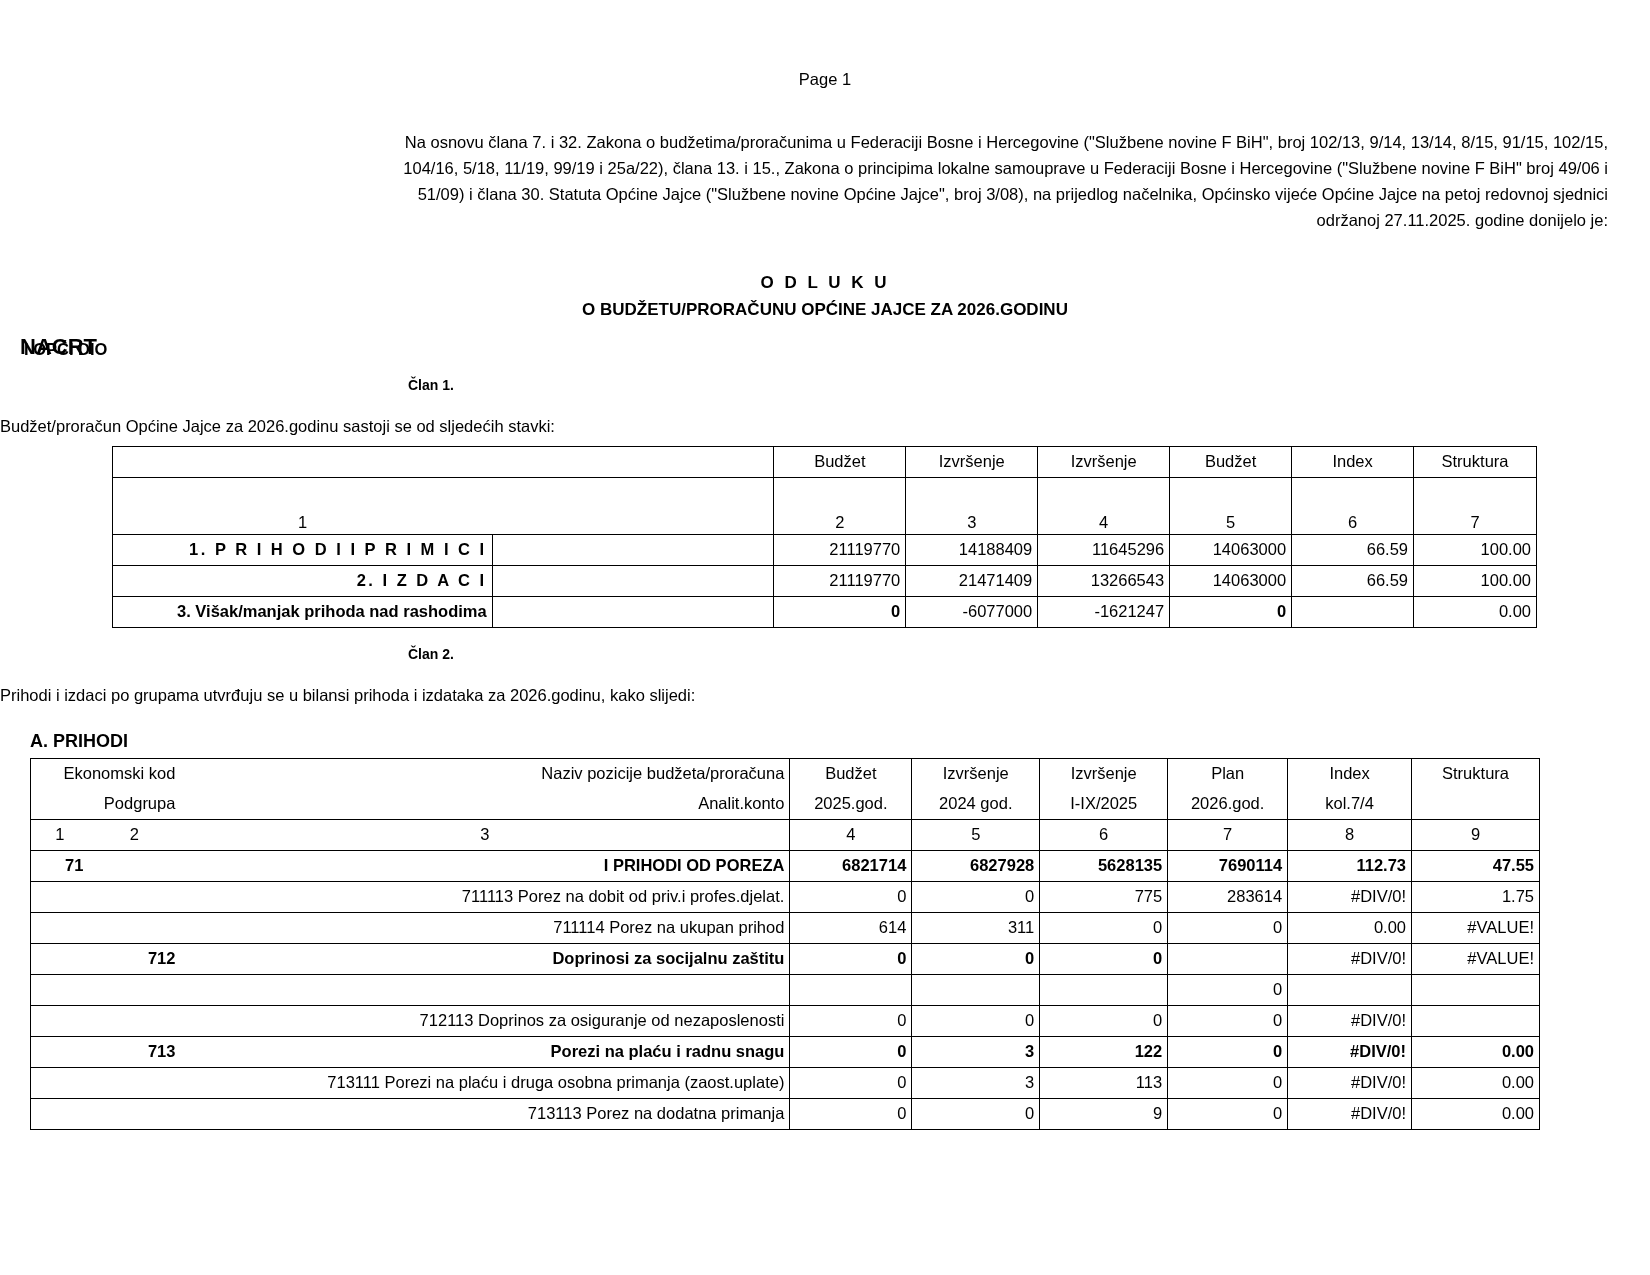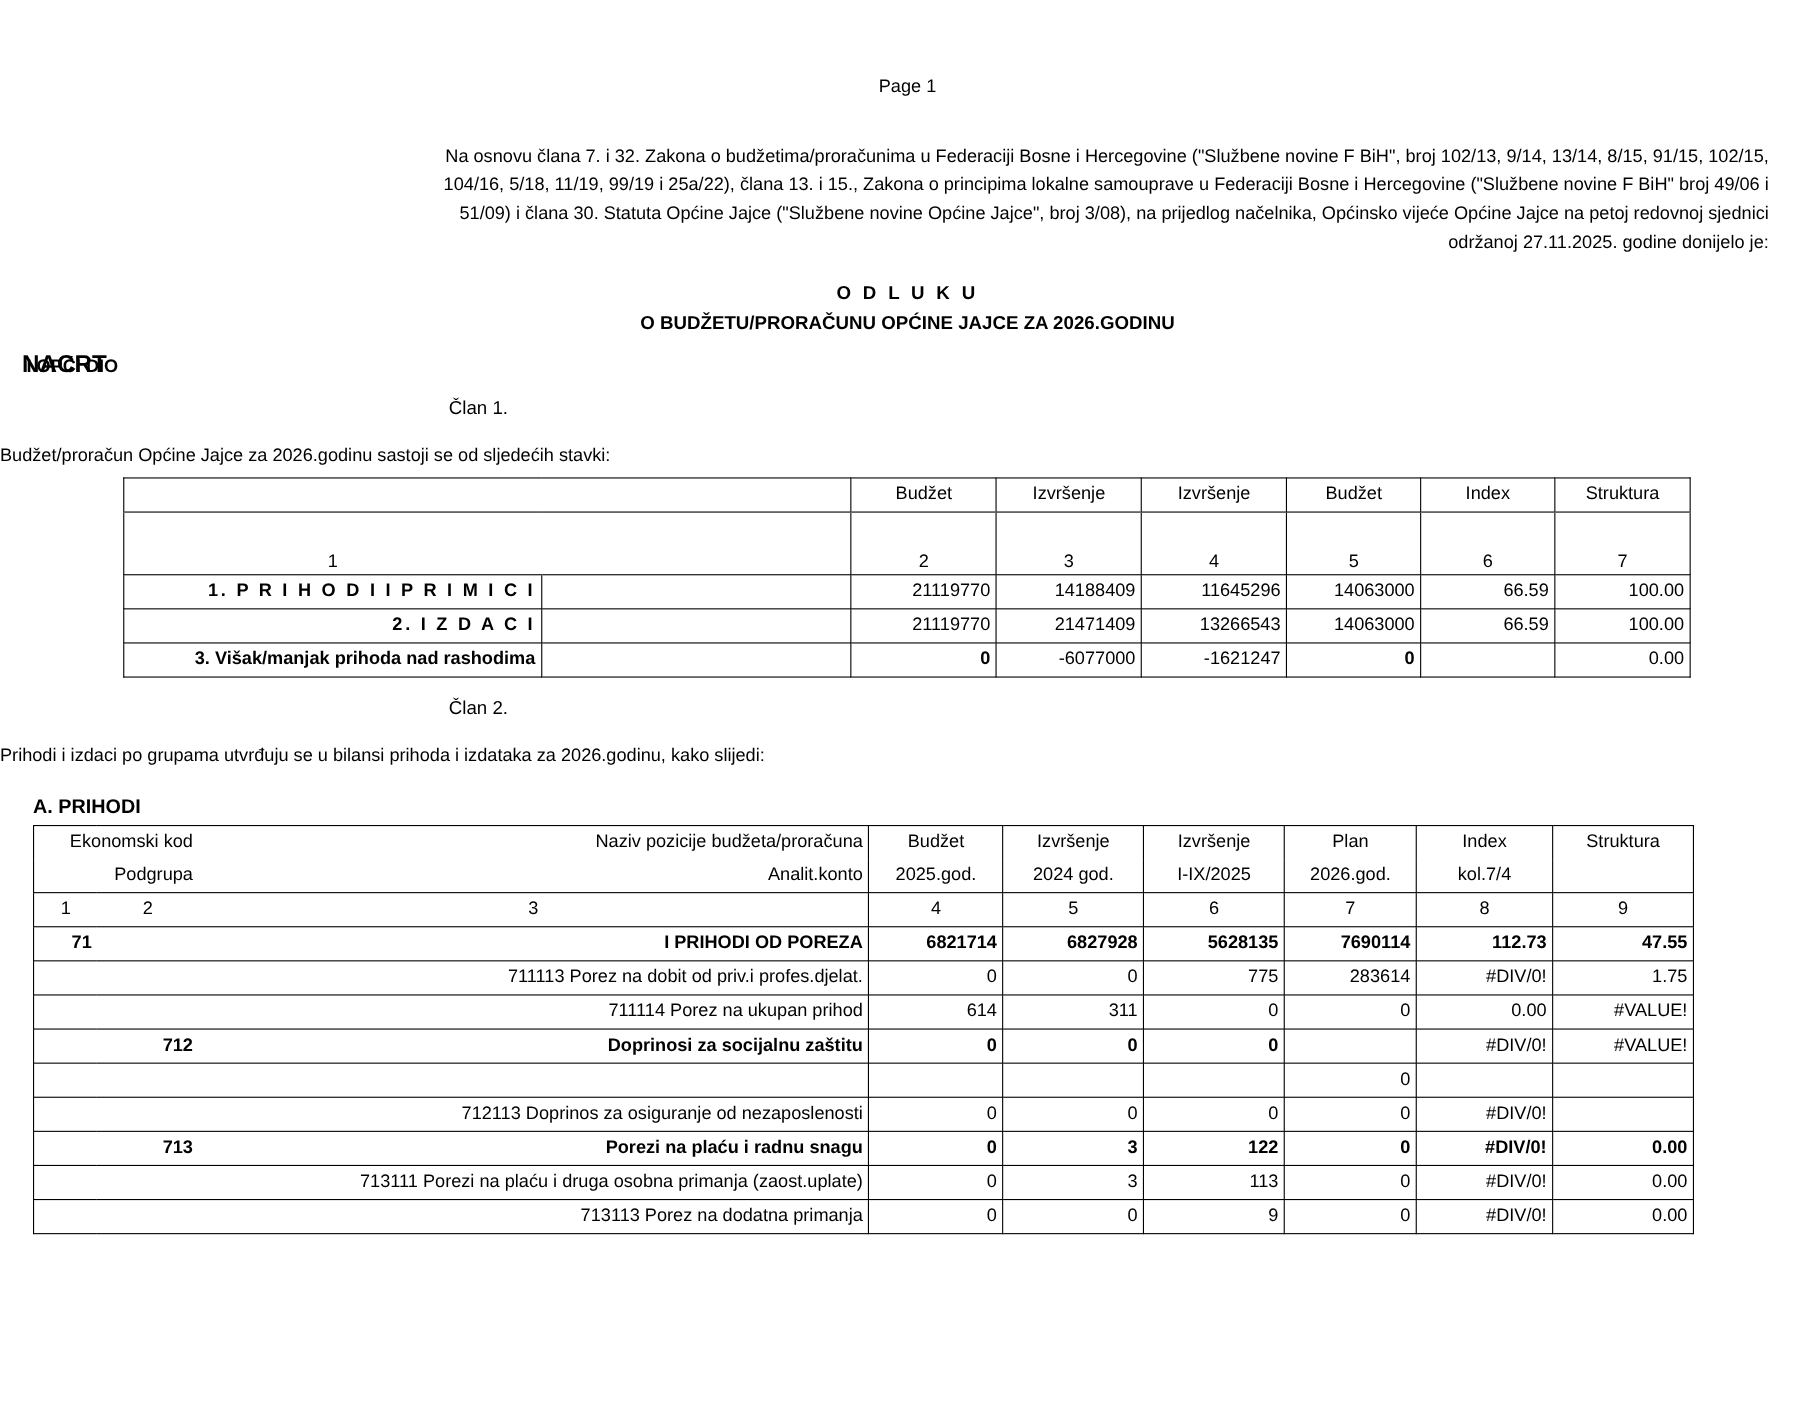--- a/index.html
+++ b/index.html
@@ -27,21 +27,21 @@
     margin-top: 70px;
   }
   .intro {
     margin: 40px 42px 0 42px;
     text-align: right;
     font-size: 16.5px;
     line-height: 1.58;
   }
   .title-block {
     text-align: center;
-    margin-top: 20px;
+    margin-top: 36px;
     font-weight: bold;
     font-size: 17px;
     line-height: 1.6;
   }
   .title-odluku {
     letter-spacing: 3px;
   }
   .nacrt {
     text-align: left;
     font-weight: bold;
@@ -50,22 +50,22 @@
     margin-top: 10px;
     margin-left: 20px;
   }
   .opci-dio {
     font-weight: bold;
     font-size: 16.5px;
     margin-left: 24px;
     margin-top: -20px;
   }
   .clan {
-    font-weight: normal;
-    font-size: 17px;
+    font-weight: bold;
+    font-size: 14px;
     margin-left: 408px;
     margin-top: 18px;
   }
   .para {
     font-size: 16.5px;
     margin-top: 24px;
   }
   .section-head {
     font-weight: bold;
     font-size: 18px;

